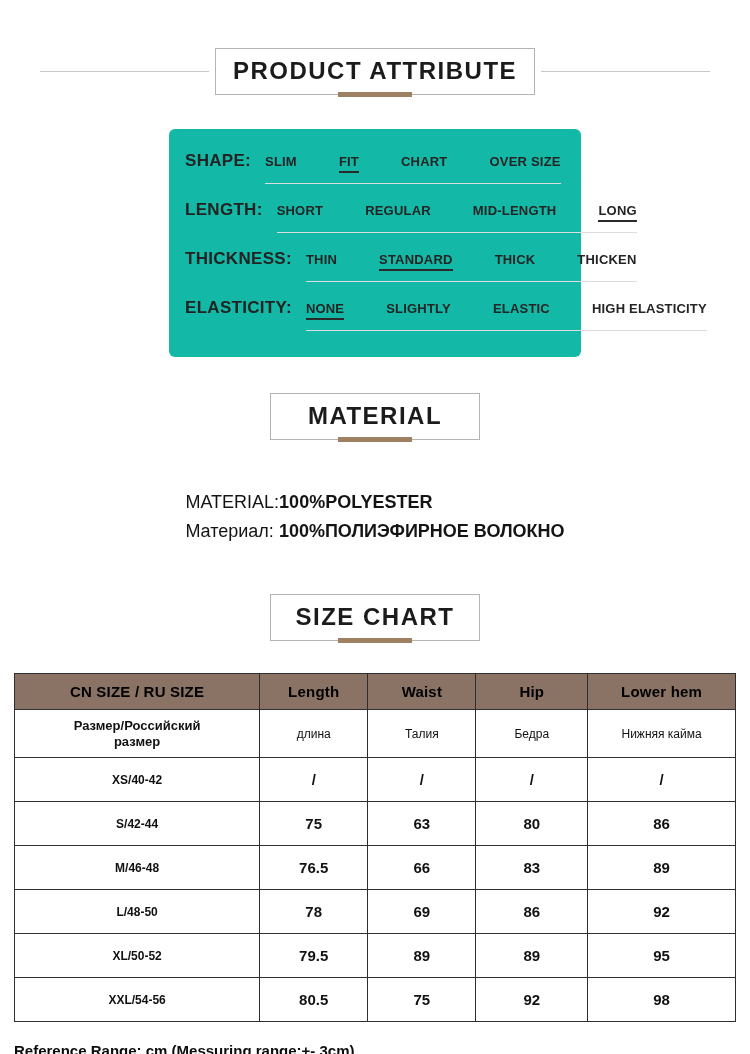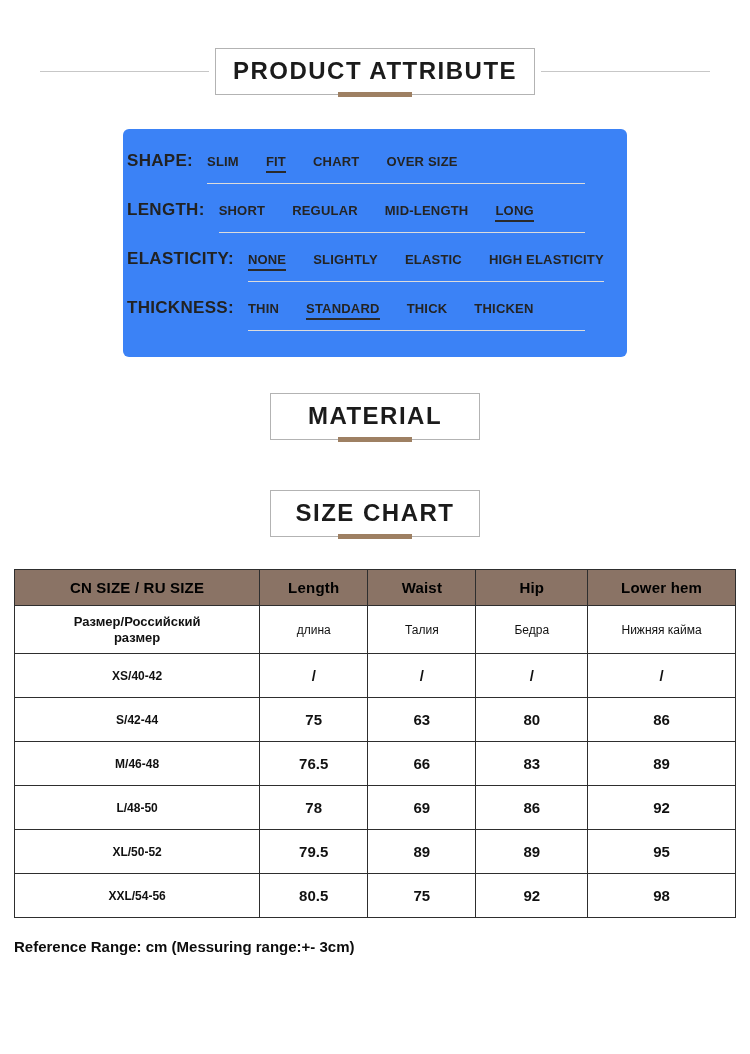--- a/index.html
+++ b/index.html
@@ -11,24 +11,24 @@
   .title-section { padding-top:48px; }
   .title-row { display:flex; align-items:center; justify-content:center; padding:0 40px; }
   .hline { flex:1; height:1px; background:#c7c7c7; }
   .title-box { border:1px solid #b3b3b3; background:#fff; text-align:center; padding:8px 0 9px; }
   .title-box.w-lg { width:320px; margin:0 6px; }
   .title-box.w-md { width:210px; margin:0 auto; }
   .title-text { font-size:24px; font-weight:700; letter-spacing:1.5px; color:#1b1b1b; }
   .title-underline { width:74px; height:5px; background:#9e8063; margin:-3px auto 0; position:relative; }
 
   
-  .attr-panel { width:504px; margin:32px auto 0; background:#3b82f6; border-radius:6px; padding:22px 16px 10px 4px; }
+  .attr-panel { width:412px; margin:32px auto 0; background:#14b8a6; border-radius:6px; padding:22px 16px 10px 16px; }
   .attr-row { display:flex; align-items:baseline; margin-bottom:16px; }
   .attr-label { font-size:17px; font-weight:700; letter-spacing:0.3px; white-space:nowrap; margin-right:14px; color:#222; }
-  .attr-options { flex:1; display:flex; gap:27px; align-items:baseline; border-bottom:1px solid #dcdcdc; padding-bottom:10px; margin-right:26px; }
+  .attr-options { flex:1; display:flex; gap:42px; align-items:baseline; border-bottom:1px solid #dcdcdc; padding-bottom:10px; margin-right:26px; }
   .opt { font-size:13px; font-weight:700; letter-spacing:0.2px; white-space:nowrap; color:#242424; }
   .opt.selected { border-bottom:2px solid #2a2a2a; padding-bottom:2px; }
 
   
   .material-section { margin-top:36px; }
   .material-block { width:fit-content; margin:46px auto 0; text-align:left; font-size:18px; line-height:29px; color:#141414; }
   .material-label { font-weight:400; }
   .material-value { font-weight:700; }
 
   
@@ -78,47 +78,55 @@
       <span class="attr-label">LENGTH:</span>
       <div class="attr-options">
         <span class="opt">SHORT</span>
         <span class="opt">REGULAR</span>
         <span class="opt">MID-LENGTH</span>
         <span class="opt selected">LONG</span>
       </div>
     </div>
 
     <div class="attr-row">
+      <span class="attr-label">THICKNESS:</span>
+      <div class="attr-options">
+        <span class="opt">THIN</span>
+        <span class="opt selected">STANDARD</span>
+        <span class="opt">THICK</span>
+        <span class="opt">THICKEN</span>
+      </div>
+    </div>
+
+    <div class="attr-row">
       <span class="attr-label">ELASTICITY:</span>
       <div class="attr-options">
         <span class="opt selected">NONE</span>
         <span class="opt">SLIGHTLY</span>
         <span class="opt">ELASTIC</span>
         <span class="opt">HIGH ELASTICITY</span>
       </div>
     </div>
 
-    <div class="attr-row">
-      <span class="attr-label">THICKNESS:</span>
-      <div class="attr-options">
-        <span class="opt">THIN</span>
-        <span class="opt selected">STANDARD</span>
-        <span class="opt">THICK</span>
-        <span class="opt">THICKEN</span>
-      </div>
-    </div>
-
   </section>
 
   <section class="title-section material-section" style="padding-top:0;">
     <div class="title-box w-md">
       <span class="title-text">MATERIAL</span>
     </div>
     <div class="title-underline"></div>
 
+    <div class="material-block">
+      <div>
+        <span class="material-label">MATERIAL:</span><span class="material-value">100%POLYESTER</span>
+      </div>
+      <div>
+        <span class="material-label">Материал: </span><span class="material-value">100%ПОЛИЭФИРНОЕ ВОЛОКНО</span>
+      </div>
+    </div>
   </section>
 
   <section class="title-section sizechart-section" style="padding-top:0;">
     <div class="title-box w-md">
       <span class="title-text">SIZE CHART</span>
     </div>
     <div class="title-underline"></div>
 
     <table class="size-table">
       <colgroup>

